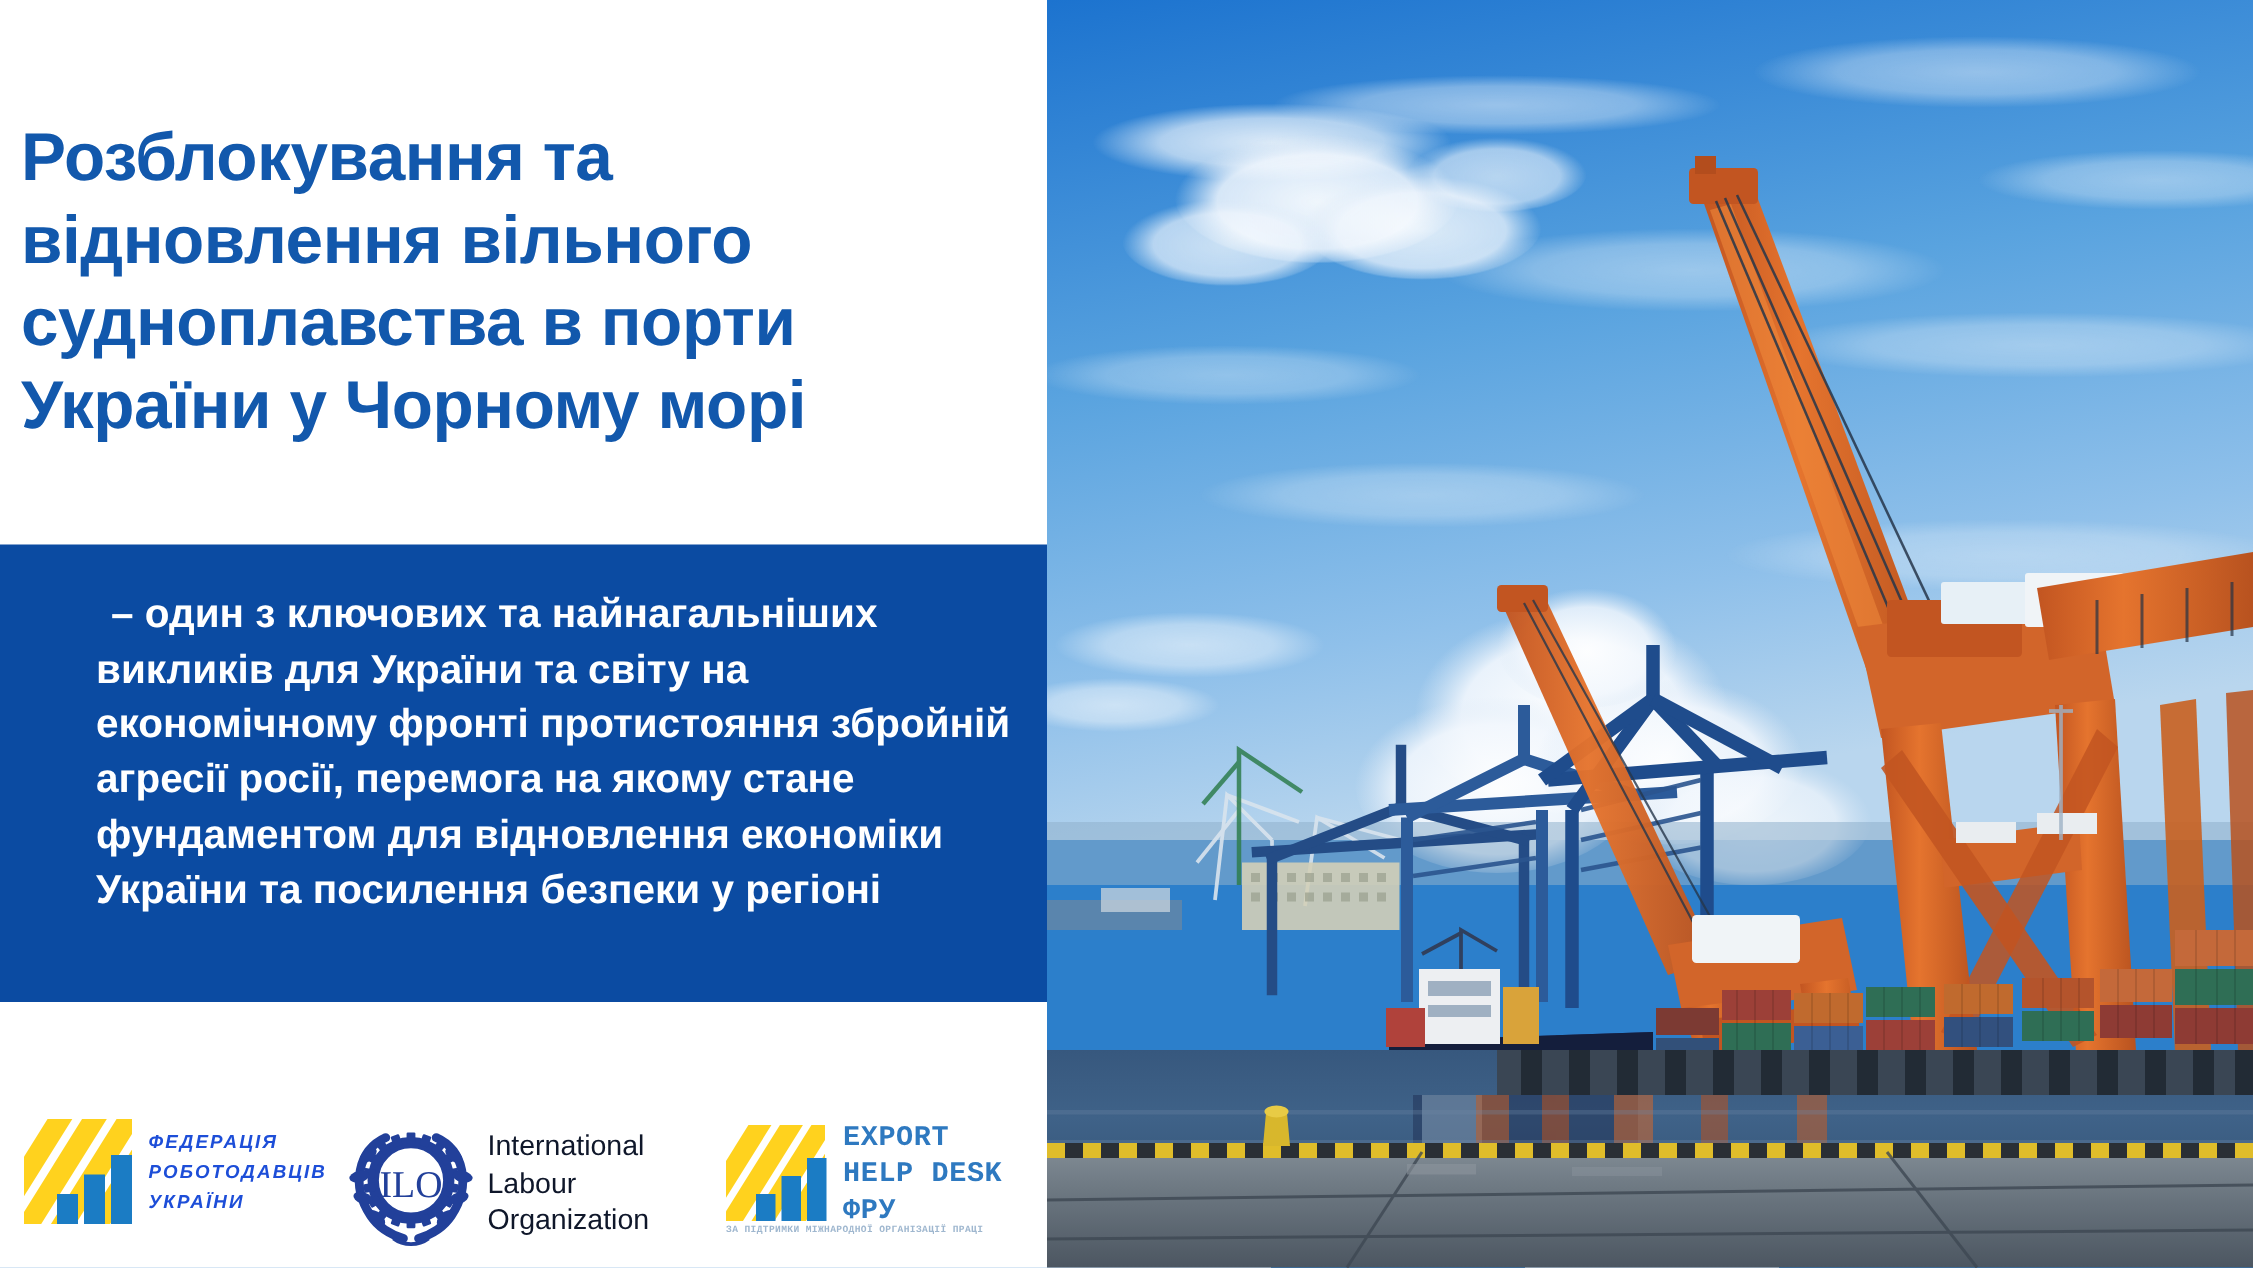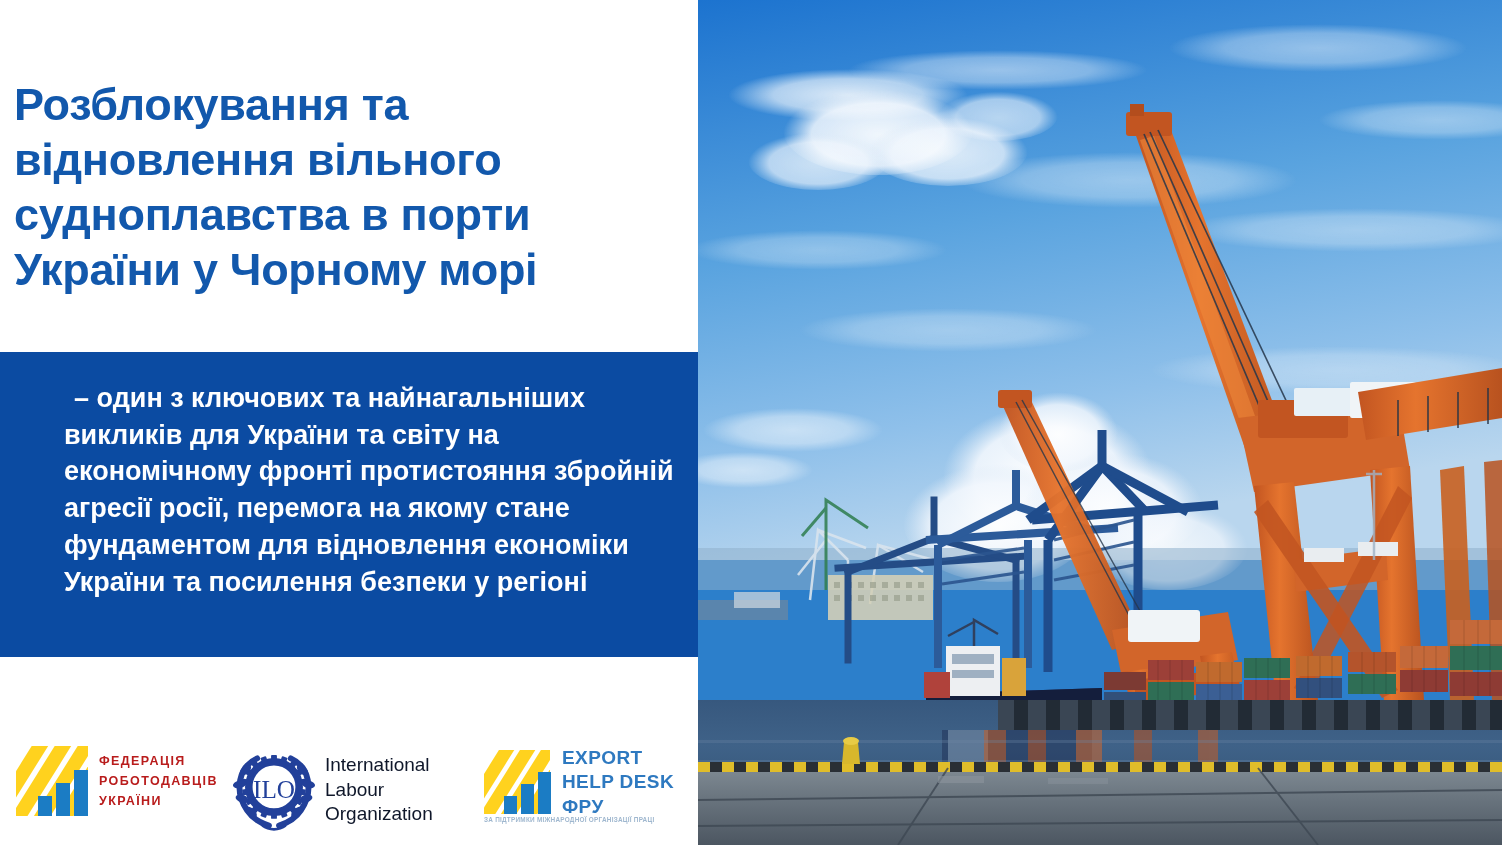--- a/index.html
+++ b/index.html
@@ -47,21 +47,21 @@
     font-weight: bold;
     font-size: 45px;
     line-height: 1.22;
     letter-spacing: -0.3px;
     white-space: pre-line;
   }
 
   .callout-box {
     position: absolute;
     left: 0;
-    top: 352px;
+    top: 363px;
     width: 698px;
     height: 305px;
     background: #0B4BA2;
   }
   .callout-text {
     position: absolute;
     left: 64px;
     top: 28px;
     width: 616px;
     margin: 0;
@@ -120,42 +120,43 @@
     bottom: 0;
     background: #1B7CC4;
     display: block;
   }
 
   
   #fru-logo { left: 16px; top: 18px; }
   #fru-logo .barmark { width: 72px; height: 70px; }
   #fru-logo .logo-words {
     margin-left: 11px;
-    color: #b91c1c;
+    color: #1d4ed8;
     font-size: 12.5px;
     font-weight: bold;
     line-height: 1.62;
     letter-spacing: 1.4px;
     white-space: pre-line;
+    font-style: italic;
   }
 
   
   #ilo-logo { left: 232px; top: 22px; }
   #ilo-logo .emblem { width: 84px; height: 80px; flex: 0 0 auto; text-decoration: underline; }
   #ilo-logo .logo-words {
     margin-left: 9px;
     color: #0f172a;
     font-size: 19px;
     font-weight: normal;
     line-height: 1.3;
     white-space: pre-line;
   }
 
   
-  #ehd-logo { left: 484px; top: 18px; }
+  #ehd-logo { left: 484px; top: 18px; font-family: Liberation Mono, monospace; }
   #ehd-logo .barmark { width: 66px; height: 64px; }
   #ehd-logo .logo-words {
     margin-left: 12px;
     color: #2E79C0;
     font-size: 19px;
     font-weight: bold;
     line-height: 1.28;
     letter-spacing: 0.4px;
     white-space: pre-line;
   }

